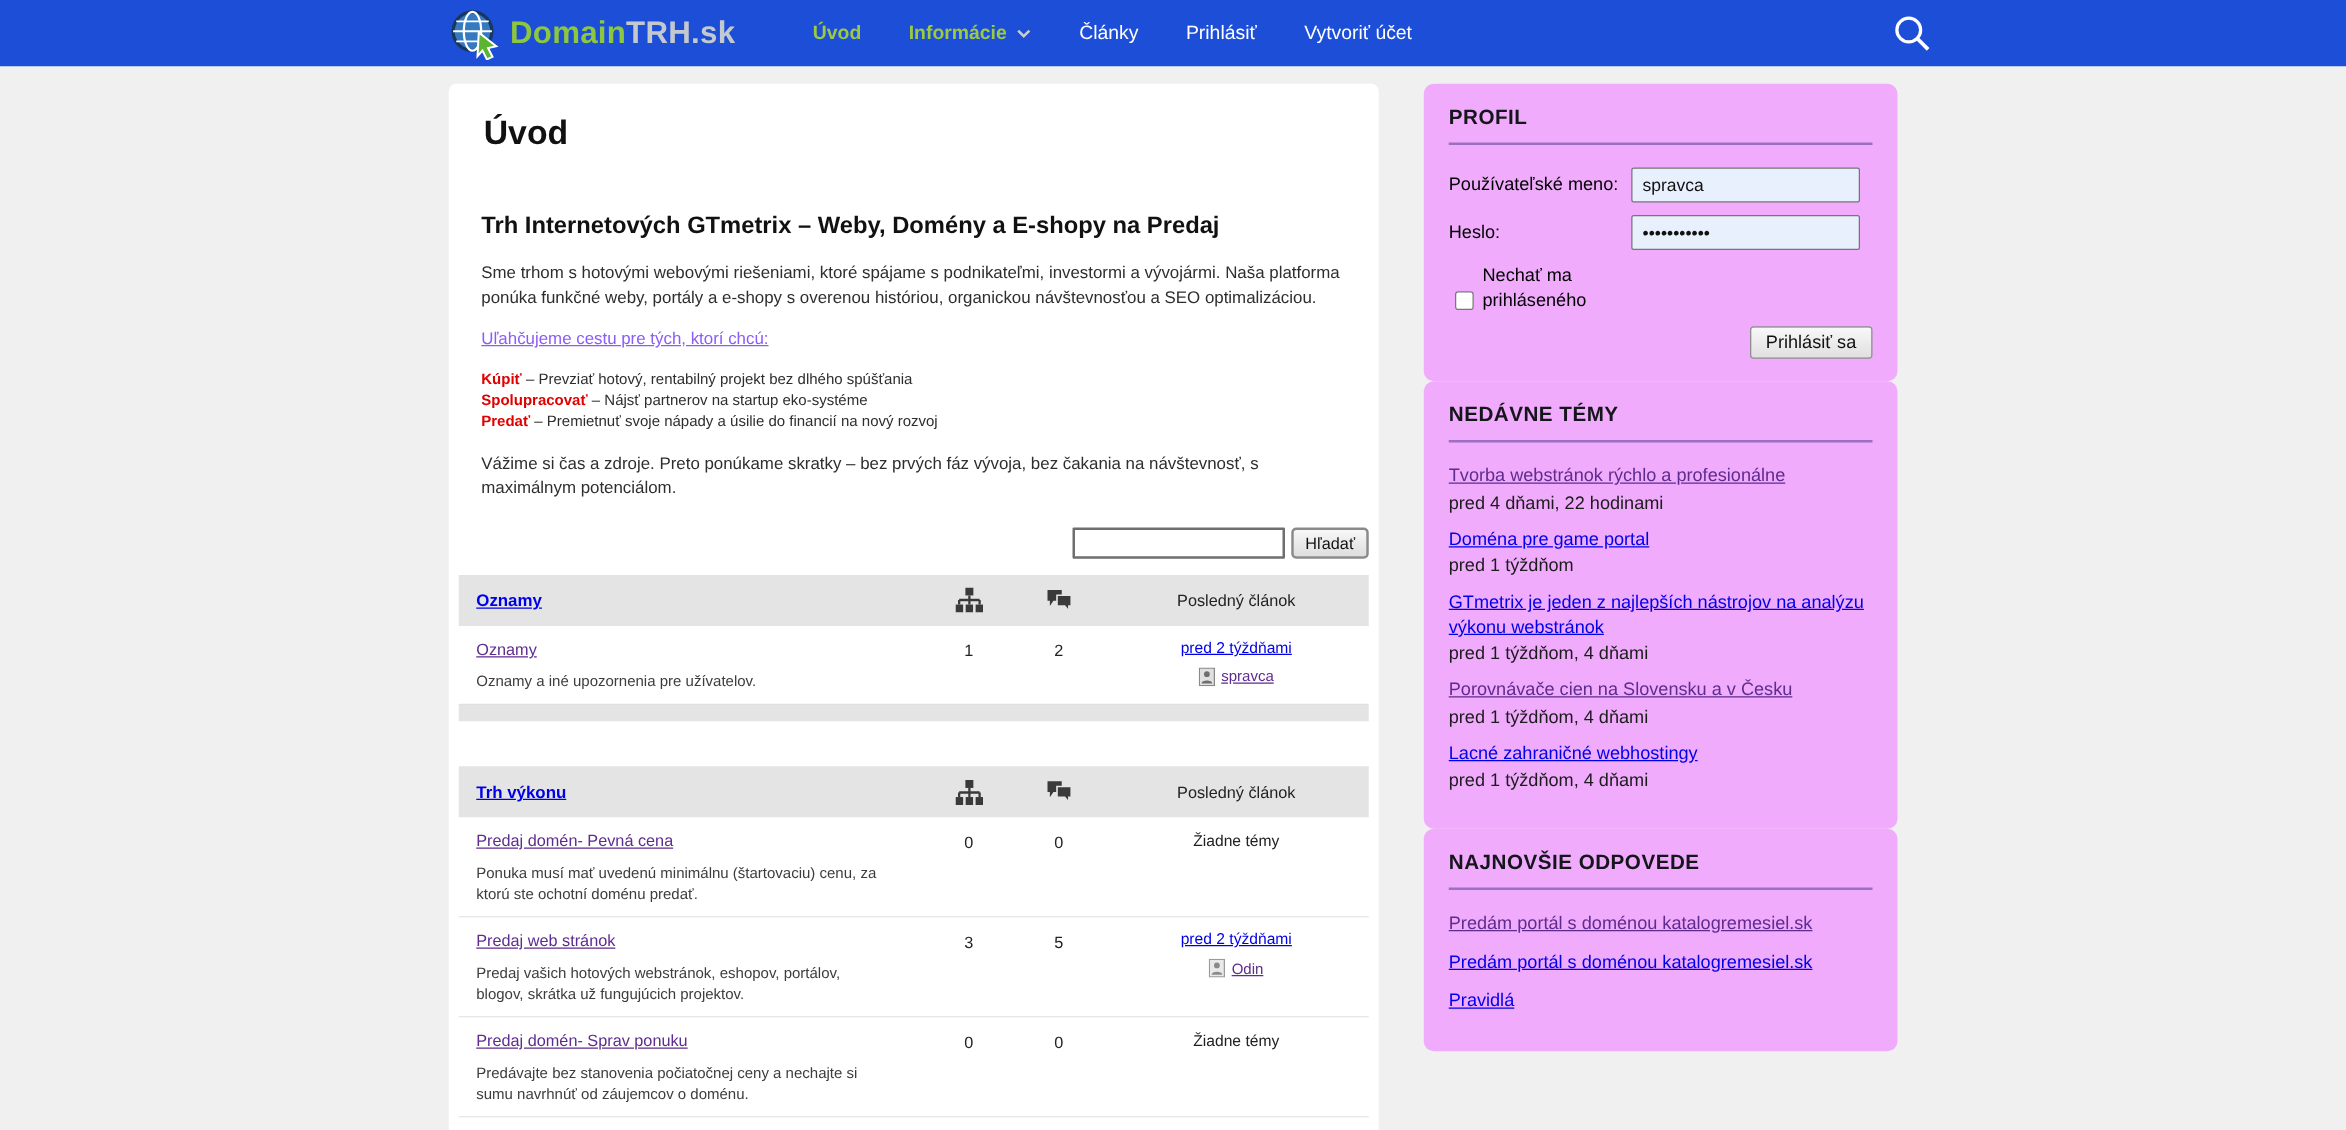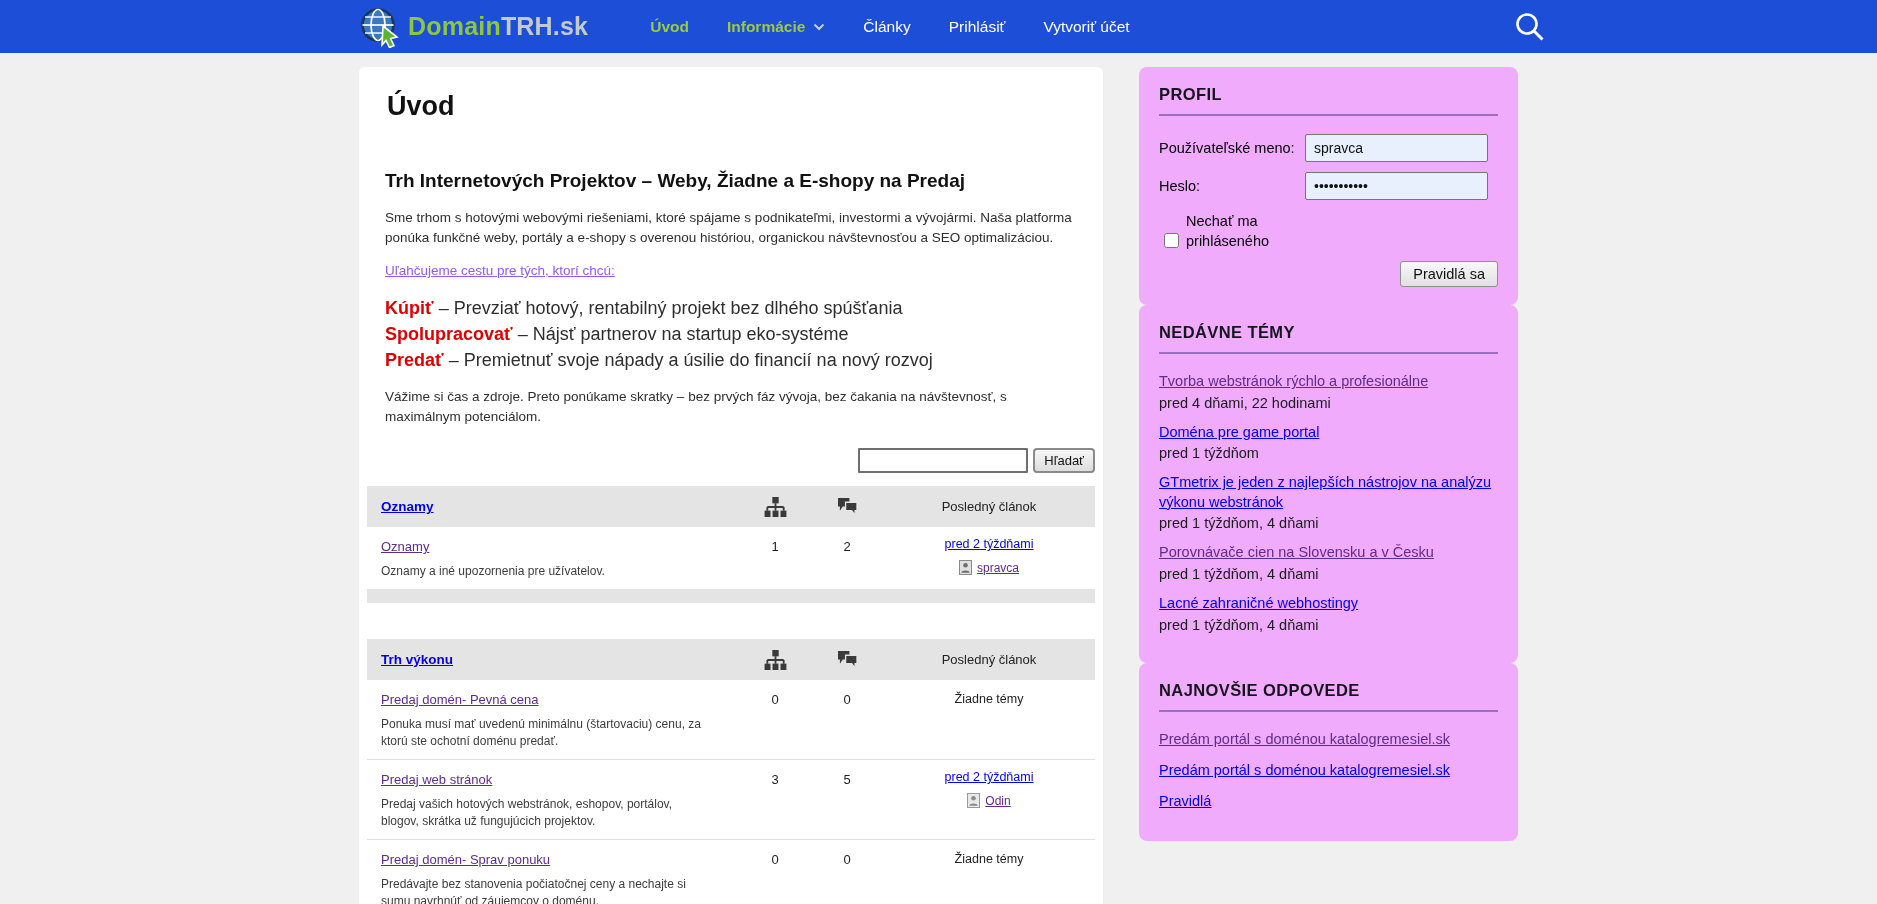--- a/index.html
+++ b/index.html
@@ -25,21 +25,21 @@
   .container { width: 1159px; margin: 14px auto 0; display: flex; gap: 36px; align-items: flex-start; }
   .main-card { width: 744px; background: #fff; border-radius: 6px; padding: 24px 26px 40px; min-height: 1100px; }
   .sidebar { width: 379px; }
 
   
   .page-title { font-size: 27px; font-weight: bold; color: #111; margin: 0 0 48px 2px; }
   .sub-title { font-size: 19px; font-weight: bold; color: #111; margin-bottom: 16px; }
   .para { font-size: 13.5px; line-height: 1.45; color: #2e2e2e; margin-bottom: 14px; }
   .para.blue-text { color: #8b5cf6; text-decoration: underline; }
   .bullets { margin-bottom: 14px; }
-  .bullet-line { font-size: 18px; line-height: 1.45; color: #2e2e2e; }
+  .bullet-line { font-size: 12px; line-height: 1.45; color: #2e2e2e; }
   .bullet-term { color: #e00000; font-weight: bold; }
 
   .search-row { display: flex; justify-content: flex-end; align-items: center; gap: 5px; margin: 22px -18px 13px; }
   .search-input { width: 170px; height: 25px; border: 2px solid #6f6f6f; border-radius: 1px; padding: 0 6px; font-size: 13px; background: #fff; }
   .search-btn { font-size: 13px; padding: 3px 9px; background: linear-gradient(#f7f7f7, #dedede); border: 2px solid #8a8a8a; border-radius: 4px; color: #111; cursor: pointer; }
 
   
   .forum-table { margin: 0 -18px 36px; }
   .ft-header { background: #e4e4e4; display: flex; align-items: center; min-height: 41px; padding-left: 14px; }
   .ft-cat { flex: 1; font-size: 13.5px; font-weight: bold; }
@@ -116,21 +116,21 @@
       <circle cx="14" cy="14" r="9.5" fill="none" stroke="#ffffff" stroke-width="2.6"></circle>
       <line x1="21" y1="21" x2="29.5" y2="29.5" stroke="#ffffff" stroke-width="3"></line>
     </svg>
   </div>
 </div>
 
 <div class="container">
 
   <div class="main-card">
     <h1 class="page-title">Úvod</h1>
-    <h2 class="sub-title">Trh Internetových Projektov – Weby, Žiadne a E-shopy na Predaj</h2>
+    <h2 class="sub-title">Trh Internetových GTmetrix – Weby, Domény a E-shopy na Predaj</h2>
     <p class="para">Sme trhom s hotovými webovými riešeniami, ktoré spájame s podnikateľmi, investormi a vývojármi. Naša platforma ponúka funkčné weby, portály a e-shopy s overenou históriou, organickou návštevnosťou a SEO optimalizáciou.</p>
     <p class="para blue-text">Uľahčujeme cestu pre tých, ktorí chcú:</p>
     <div class="bullets">
       <div class="bullet-line"><span class="bullet-term">Kúpiť</span><span> – Prevziať hotový, rentabilný projekt bez dlhého spúšťania</span></div>
       <div class="bullet-line"><span class="bullet-term">Spolupracovať</span><span> – Nájsť partnerov na startup eko-systéme</span></div>
       <div class="bullet-line"><span class="bullet-term">Predať</span><span> – Premietnuť svoje nápady a úsilie do financií na nový rozvoj</span></div>
     </div>
     <p class="para">Vážime si čas a zdroje. Preto ponúkame skratky – bez prvých fáz vývoja, bez čakania na návštevnosť, s maximálnym potenciálom.</p>
 
     <div class="search-row">
@@ -273,21 +273,21 @@
       </div>
       <div class="form-row">
         <label class="form-label">Heslo:</label>
         <input type="text" class="form-input" value="•••••••••••" style="">
       </div>
       <div class="remember-row">
         <input type="checkbox" style="">
         <span class="remember-label">Nechať ma prihláseného</span>
       </div>
       <div class="login-row">
-        <button class="login-btn">Pravidlá sa</button>
+        <button class="login-btn">Prihlásiť sa</button>
       </div>
     </div>
 
     <div class="side-card">
       <div class="side-title">NEDÁVNE TÉMY</div>
       <hr class="side-hr">
       <div class="topic-item">
         <a href="#" class="topic-link purple">Tvorba webstránok rýchlo a profesionálne</a>
         <div class="topic-time">pred 4 dňami, 22 hodinami</div>
       </div>

